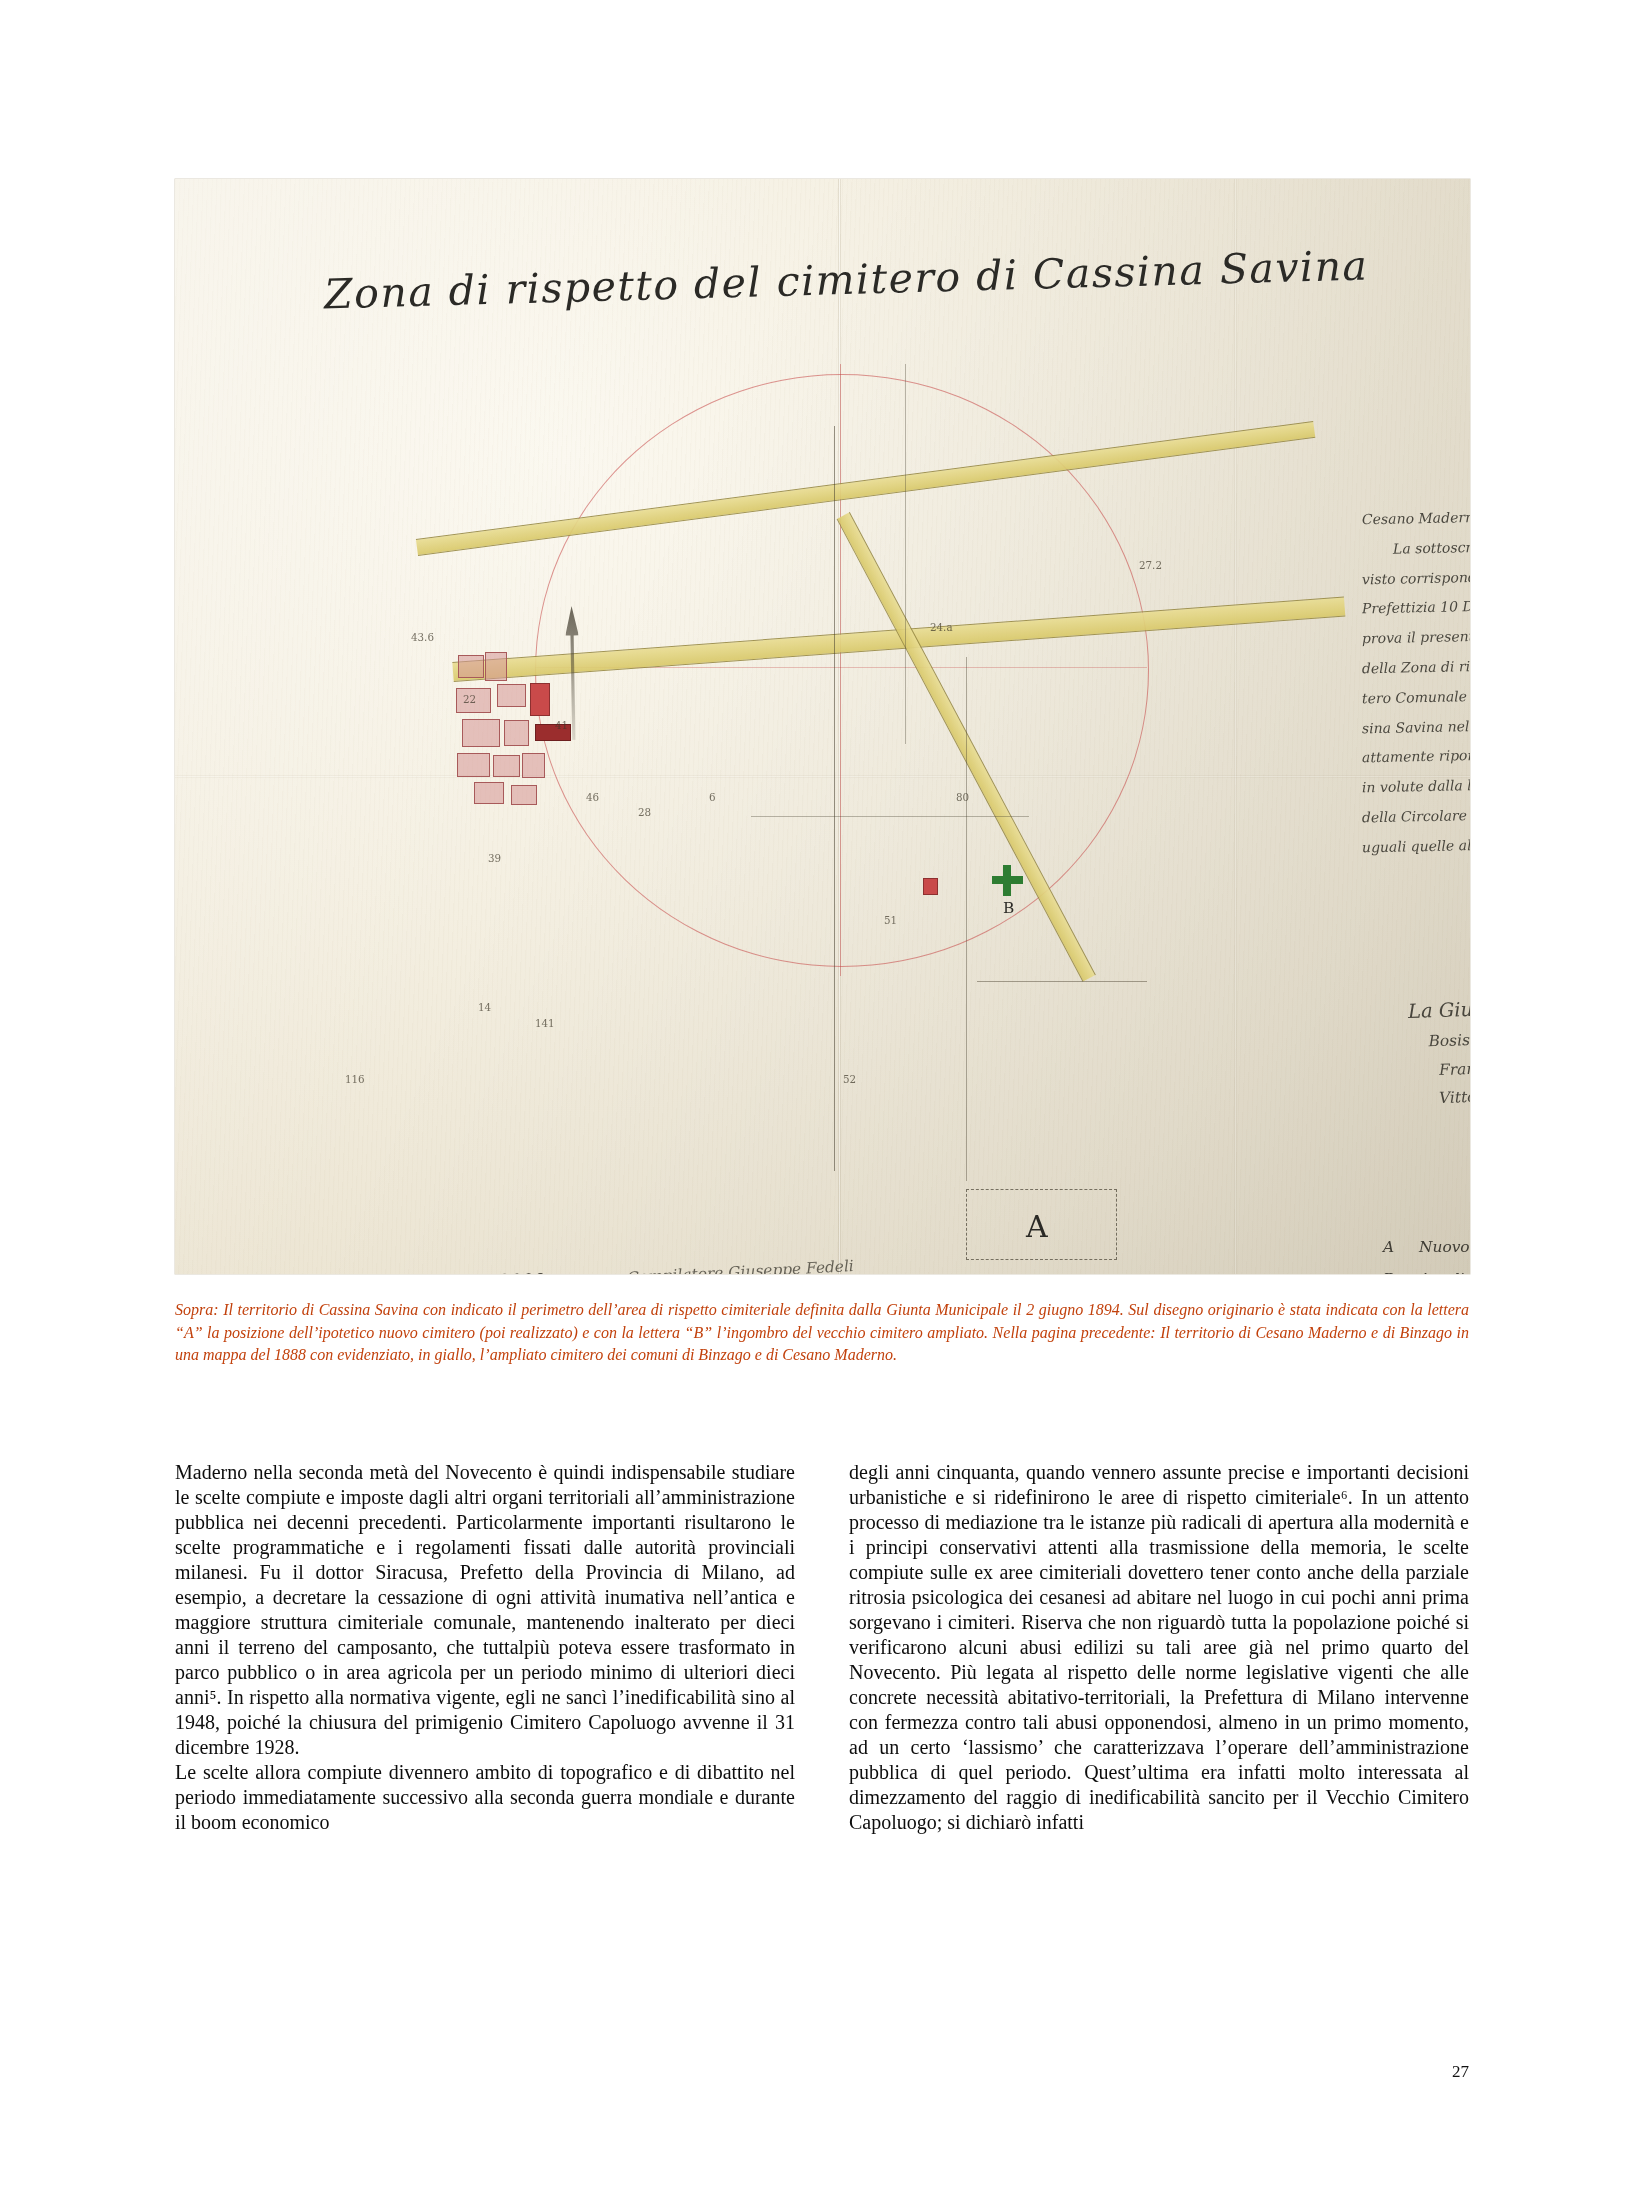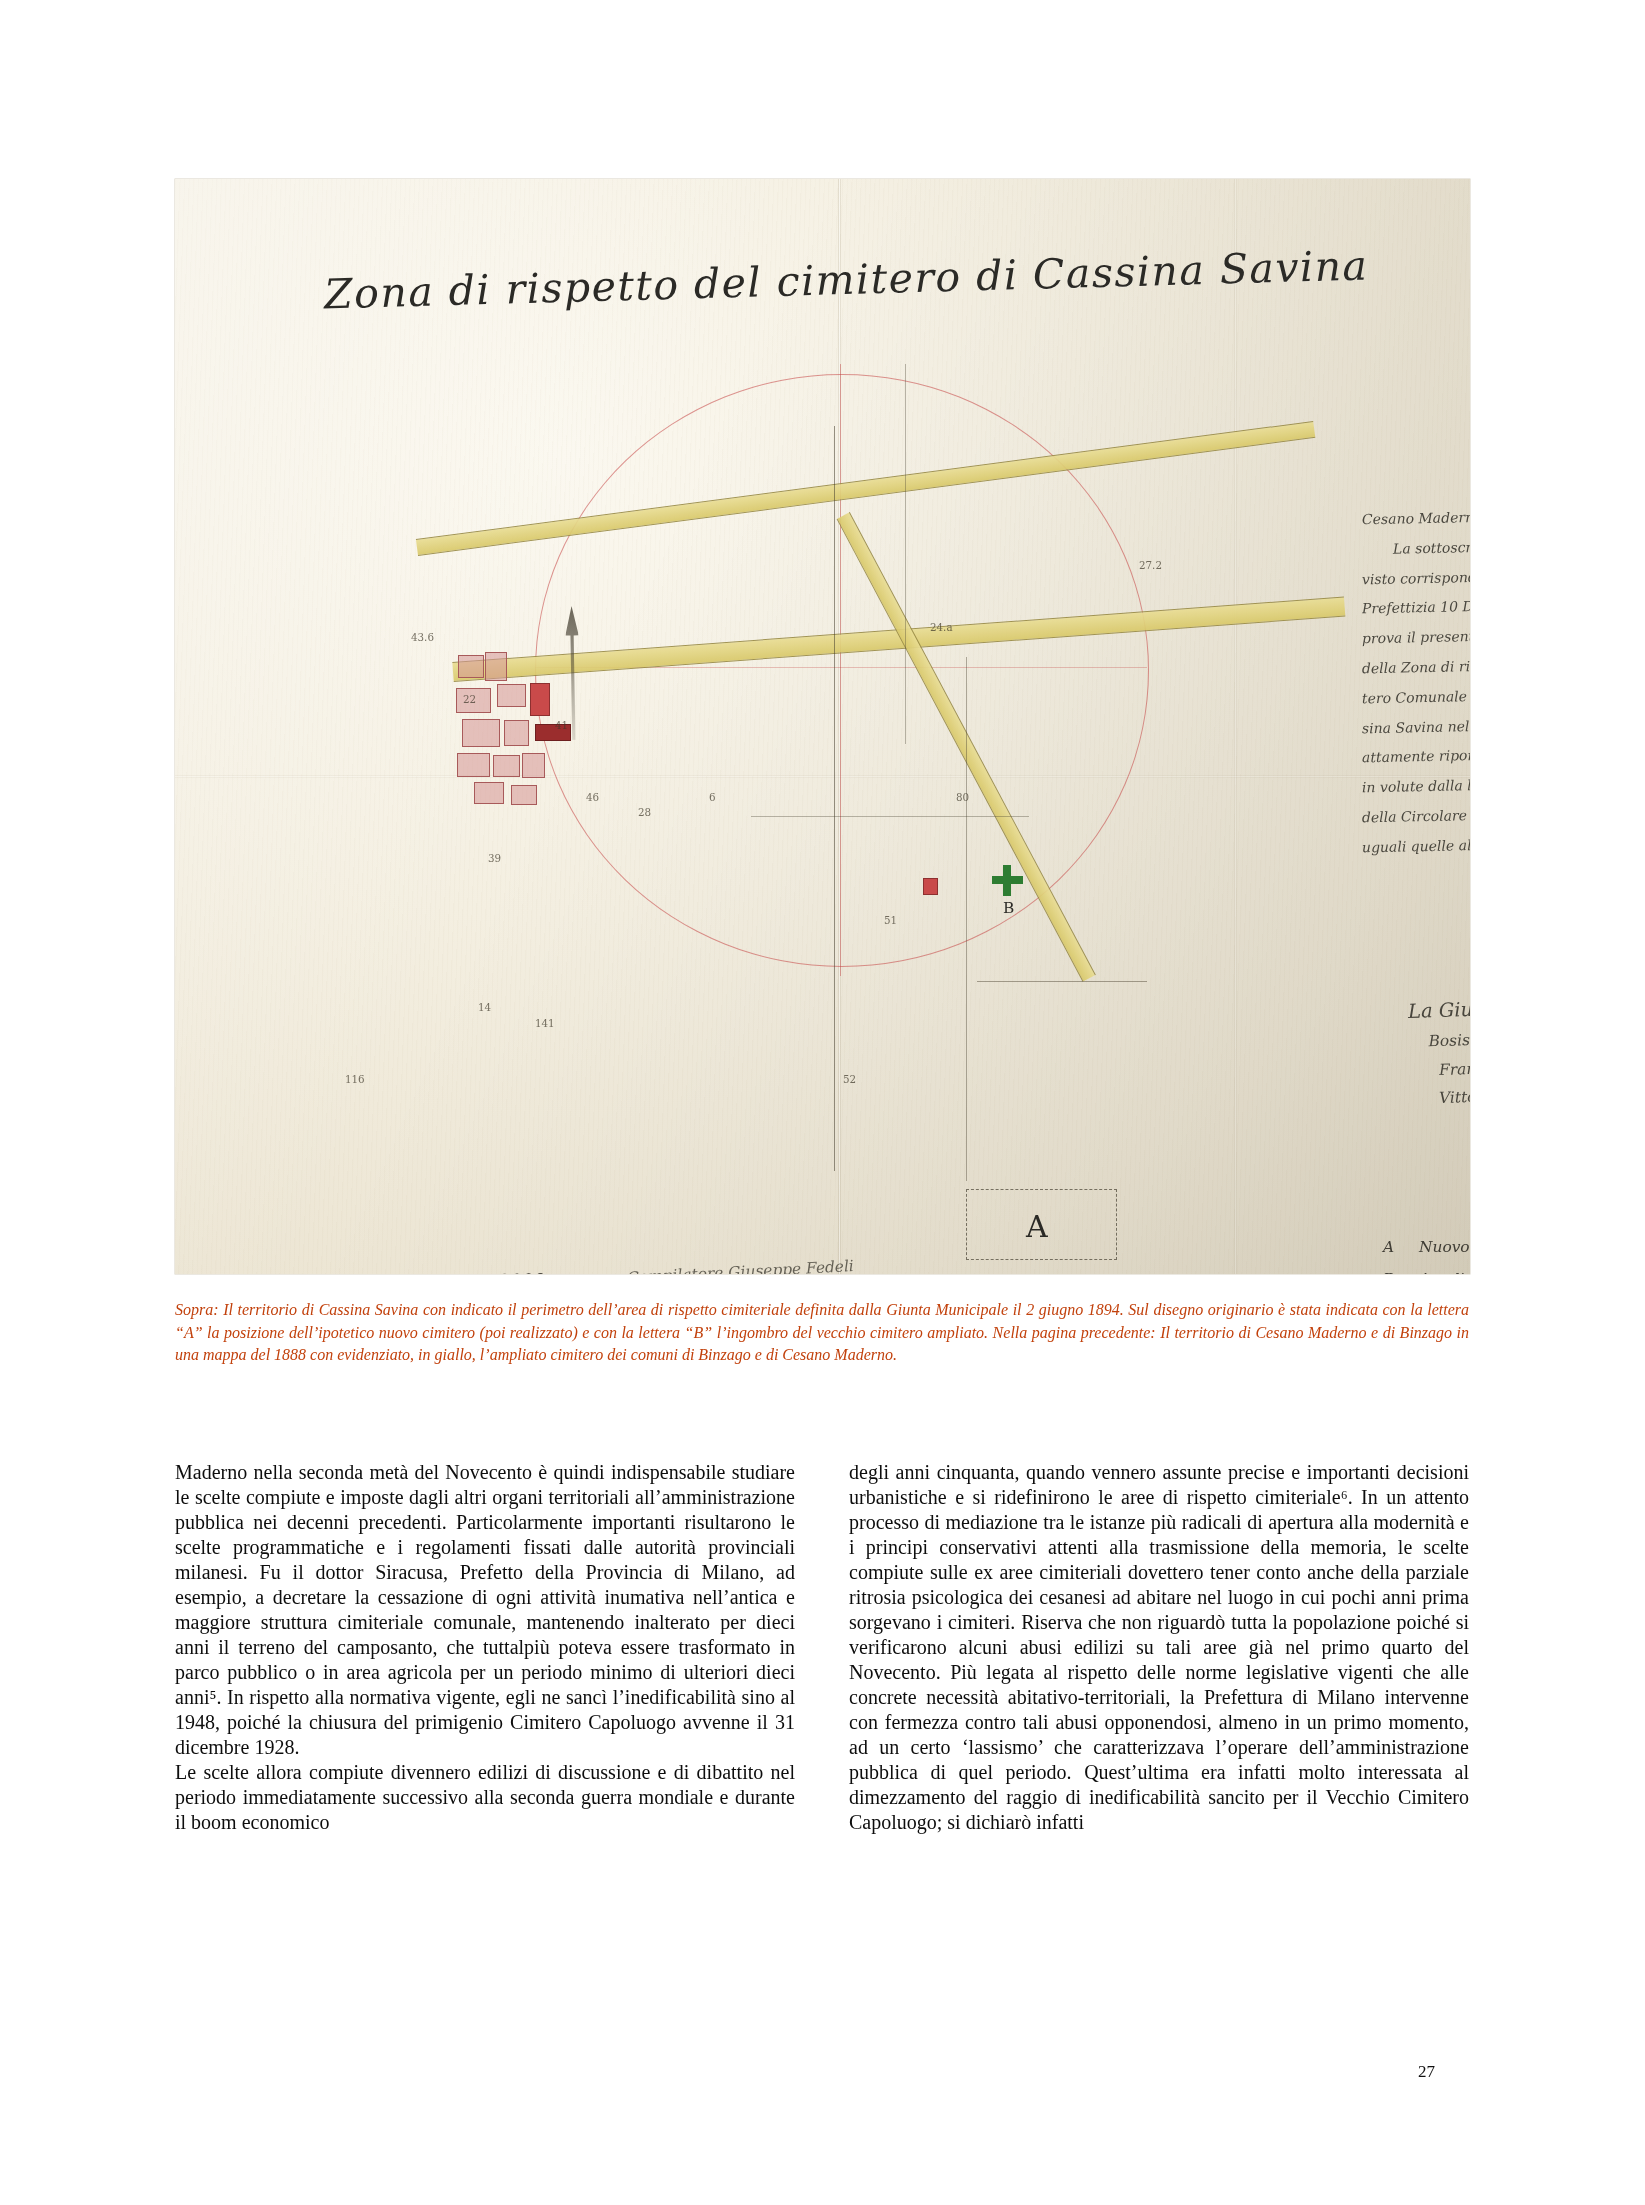--- a/index.html
+++ b/index.html
@@ -303,21 +303,21 @@
   }
   .col p { margin: 0; text-indent: 0; }
   .col-left  { left: 175px; }
   .col-right { left: 849px; }
 
   .page-num {
     position: absolute;
     left: 1418px;
     top: 2062px;
     width: 51px;
-    text-align: left;
+    text-align: right;
     font-family: "Liberation Serif", serif;
     font-size: 17px;
     color: #111111;
   }
 </style>
 </head>
 <body>
 
 <div class="page">
 
@@ -422,21 +422,21 @@
       <div class="map-num" style="left:411px;  top:612px;text-align:right;">46</div>
       <div class="map-num" style="left:463px;  top:627px;">28</div>
       <div class="map-num" style="left:534px; top:612px;">6</div>
     </div>
   </div>
 
   <div class="caption">Sopra: Il territorio di Cassina Savina con indicato il perimetro dell’area di rispetto cimiteriale definita dalla Giunta Municipale il 2 giugno 1894. Sul disegno originario è stata indicata con la lettera “A” la posizione dell’ipotetico nuovo cimitero (poi realizzato) e con la lettera “B” l’ingombro del vecchio cimitero ampliato. Nella pagina precedente: Il territorio di Cesano Maderno e di Binzago in una mappa del 1888 con evidenziato, in giallo, l’ampliato cimitero dei comuni di Binzago e di Cesano Maderno.</div>
 
   <div class="col col-left">
     <p>Maderno nella seconda metà del Novecento è quindi indispensabile studiare le scelte compiute e imposte dagli altri organi territoriali all’amministrazione pubblica nei decenni precedenti. Particolarmente importanti risultarono le scelte programmatiche e i regolamenti fissati dalle autorità provinciali milanesi. Fu il dottor Siracusa, Prefetto della Provincia di Milano, ad esempio, a decretare la cessazione di ogni attività inumativa nell’antica e maggiore struttura cimiteriale comunale, mantenendo inalterato per dieci anni il terreno del camposanto, che tuttalpiù poteva essere trasformato in parco pubblico o in area agricola per un periodo minimo di ulteriori dieci anni⁵. In rispetto alla normativa vigente, egli ne sancì l’inedificabilità sino al 1948, poiché la chiusura del primigenio Cimitero Capoluogo avvenne il 31 dicembre 1928.</p>
-    <p>Le scelte allora compiute divennero edilizi di discussione e di dibattito nel periodo immediatamente successivo alla seconda guerra mondiale e durante il boom economico</p>
+    <p>Le scelte allora compiute divennero ambito di topografico e di dibattito nel periodo immediatamente successivo alla seconda guerra mondiale e durante il boom economico</p>
   </div>
 
   <div class="col col-right">
     <p>degli anni cinquanta, quando vennero assunte precise e importanti decisioni urbanistiche e si ridefinirono le aree di rispetto cimiteriale⁶. In un attento processo di mediazione tra le istanze più radicali di apertura alla modernità e i principi conservativi attenti alla trasmissione della memoria, le scelte compiute sulle ex aree cimiteriali dovettero tener conto anche della parziale ritrosia psicologica dei cesanesi ad abitare nel luogo in cui pochi anni prima sorgevano i cimiteri. Riserva che non riguardò tutta la popolazione poiché si verificarono alcuni abusi edilizi su tali aree già nel primo quarto del Novecento. Più legata al rispetto delle norme legislative vigenti che alle concrete necessità abitativo-territoriali, la Prefettura di Milano intervenne con fermezza contro tali abusi opponendosi, almeno in un primo momento, ad un certo ‘lassismo’ che caratterizzava l’operare dell’amministrazione pubblica di quel periodo. Quest’ultima era infatti molto interessata al dimezzamento del raggio di inedificabilità sancito per il Vecchio Cimitero Capoluogo; si dichiarò infatti</p>
   </div>
 
   <div class="page-num">27</div>
 
 </div>
 

